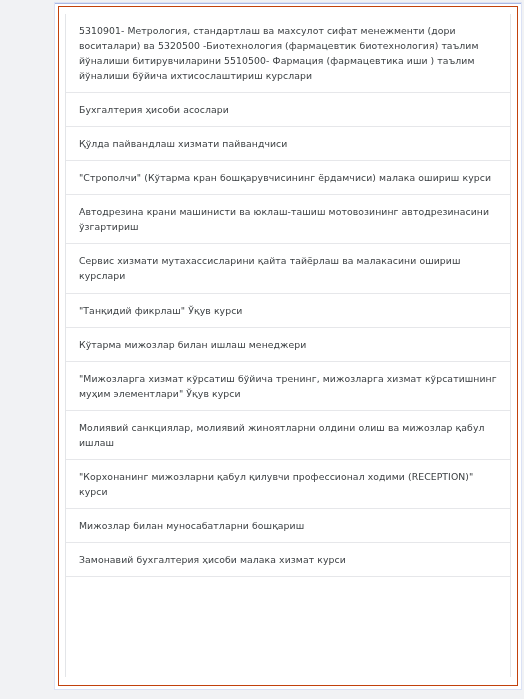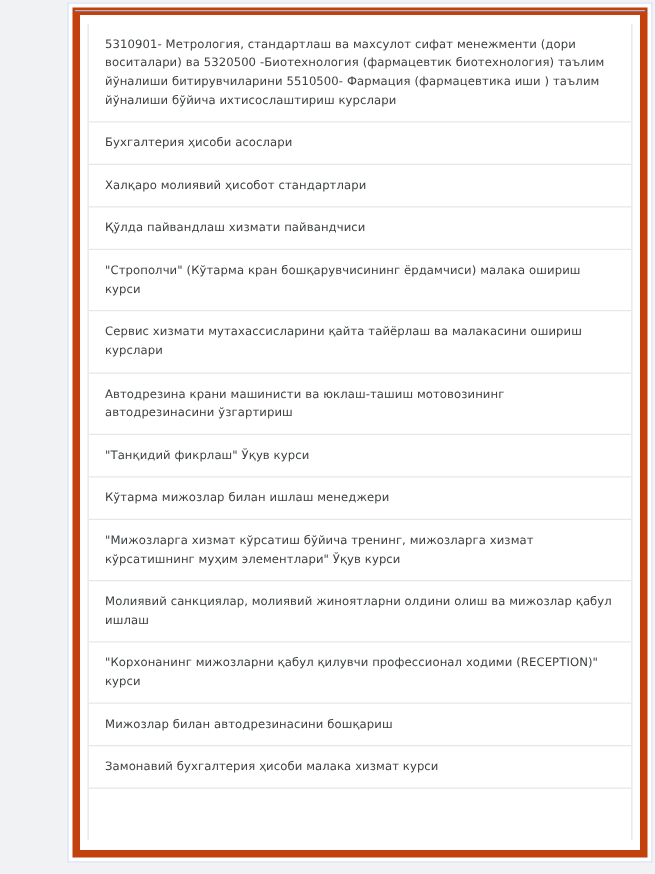--- a/index.html
+++ b/index.html
@@ -41,21 +41,21 @@
     white-space: pre;
   }
 
   
   #doc-frame {
     position: absolute;
     left: 58px;
     top: 6px;
     width: 460px;
     height: 680px;
-    border: 6px solid #c2410c;
+    border: 1px solid #c2410c;
     background: #ffffff;
     box-shadow: 0 0 0 3px #ffffff, 0 0 0 4px #dbe2f5;
     z-index: 2;
   }
   
   #doc-frame::before {
     content: "";
     position: absolute;
     left: -4px; right: -4px;
     top: -4px;
@@ -100,29 +100,28 @@
 <div id="page-canvas">
 
   <div id="watermark">ASBE
 SYSTEM</div>
 
   <div id="doc-frame">
     <div id="frame-inner">
       <ul id="course-list">
           <li class="course-row">5310901- Метрология, стандартлаш ва махсулот сифат менежменти (дори воситалари) ва 5320500 -Биотехнология (фармацевтик биотехнология) таълим йўналиши битирувчиларини 5510500- Фармация (фармацевтика иши ) таълим йўналиши бўйича ихтисослаштириш курслари</li>
           <li class="course-row">Бухгалтерия ҳисоби асослари</li>
-          <li class="course-row">Халқаро молиявий ҳисобот стандартлари</li>
           <li class="course-row">Қўлда пайвандлаш хизмати пайвандчиси</li>
           <li class="course-row">"Строполчи" (Кўтарма кран бошқарувчисининг ёрдамчиси) малака ошириш курси</li>
+          <li class="course-row">Автодрезина крани машинисти ва юклаш-ташиш мотовозининг автодрезинасини ўзгартириш</li>
           <li class="course-row">Сервис хизмати мутахассисларини қайта тайёрлаш ва малакасини ошириш курслари</li>
-          <li class="course-row">Автодрезина крани машинисти ва юклаш-ташиш мотовозининг автодрезинасини ўзгартириш</li>
           <li class="course-row">"Танқидий фикрлаш" Ўқув курси</li>
           <li class="course-row">Кўтарма мижозлар билан ишлаш менеджери</li>
           <li class="course-row">"Мижозларга хизмат кўрсатиш бўйича тренинг, мижозларга хизмат кўрсатишнинг муҳим элементлари" Ўқув курси</li>
           <li class="course-row">Молиявий санкциялар, молиявий жиноятларни олдини олиш ва мижозлар қабул ишлаш</li>
           <li class="course-row">"Корхонанинг мижозларни қабул қилувчи профессионал ходими (RECEPTION)" курси</li>
-          <li class="course-row">Мижозлар билан автодрезинасини бошқариш</li>
+          <li class="course-row">Мижозлар билан муносабатларни бошқариш</li>
           <li class="course-row">Замонавий бухгалтерия ҳисоби малака хизмат курси</li>
         </ul>
     </div>
   </div>
 
 </div>
 
 </body></html>

